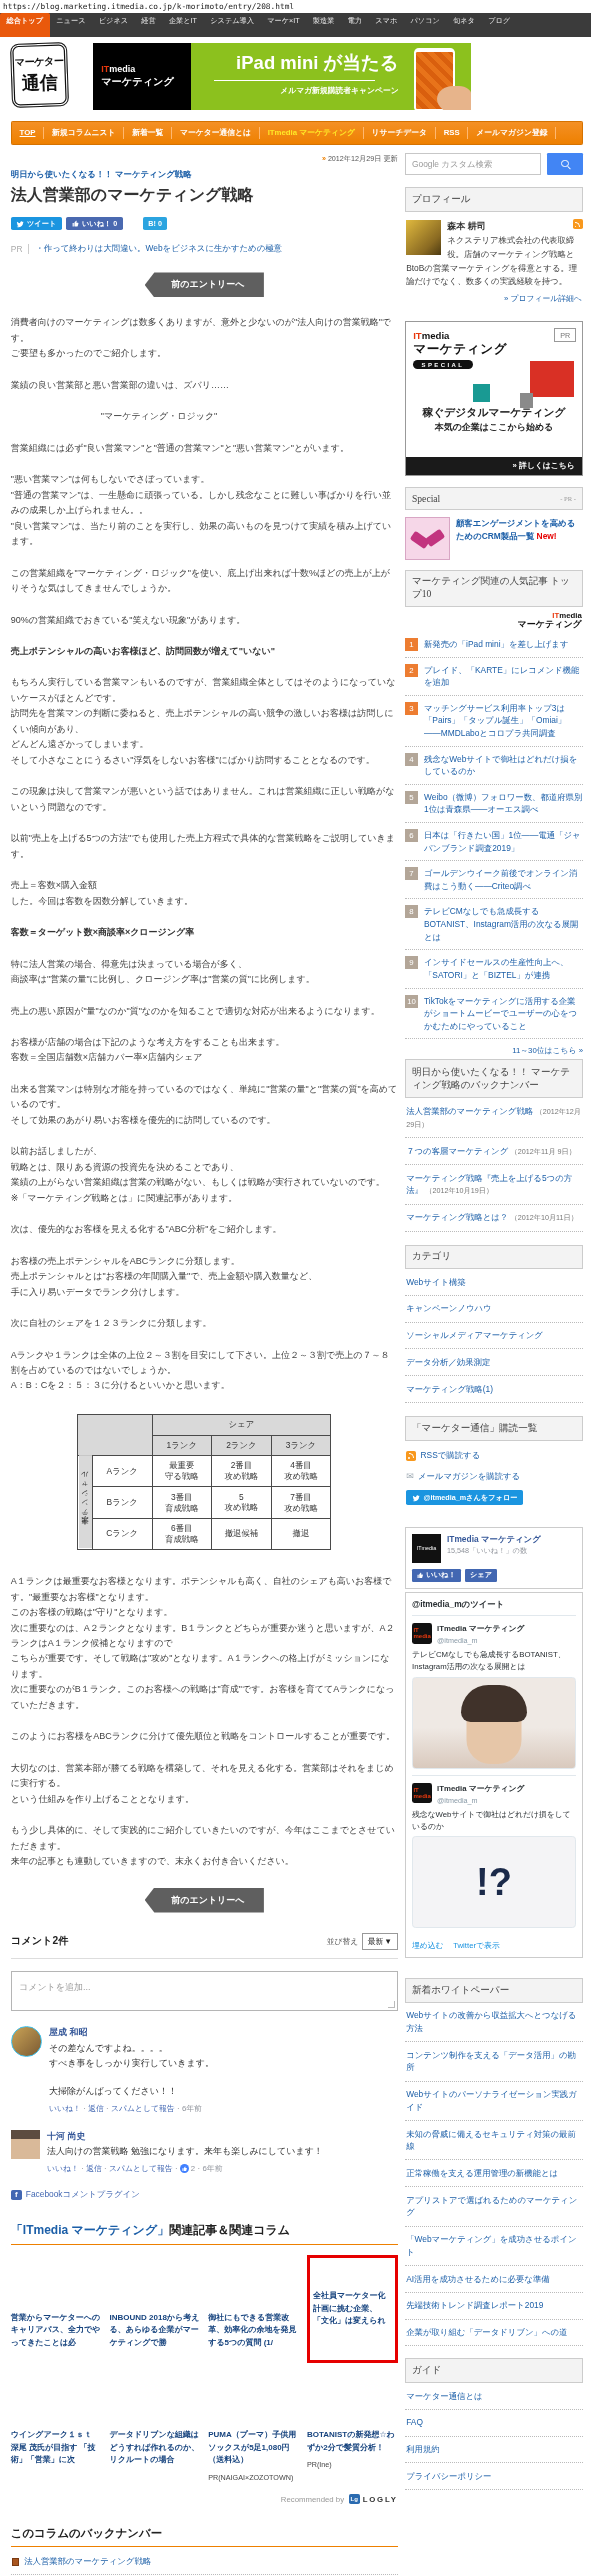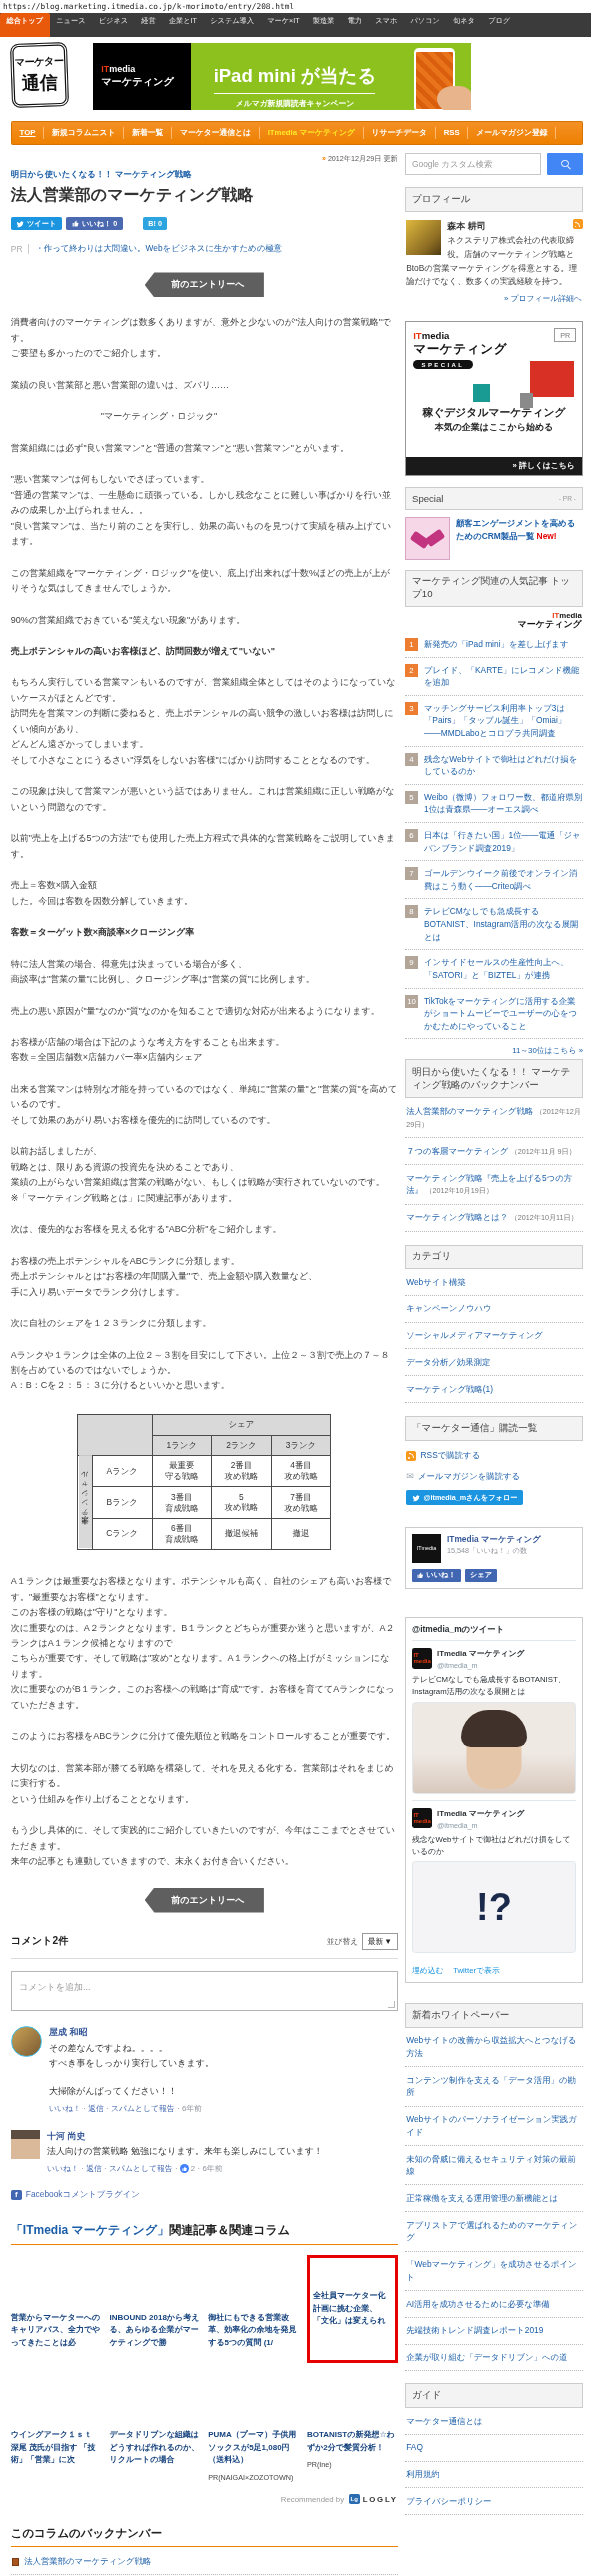--- a/index.html
+++ b/index.html
@@ -13,21 +13,21 @@
   
   .masthead{display:flex;align-items:flex-start;padding:6px 9px 4.8px 10.8px;height:71px;}
   .site-logo{width:55px;height:62px;border:1.8px solid #111;border-radius:8.4px;box-shadow:inset 0 0 0 1.2px #fff,inset 0 0 0 2.4px #111;transform:rotate(-2deg);display:flex;flex-direction:column;align-items:center;justify-content:center;font-family:"DejaVu Serif","Liberation Serif",serif;font-weight:bold;color:#111;}
   .site-logo .l1{font-size:10.2px;letter-spacing:-0.6px;}
   .site-logo .l2{font-size:18px;margin-top:1.2px;}
   .ad-banner{margin-left:25px;width:378px;height:67px;display:flex;background:#8cc11e;overflow:hidden;}
   .ad-brand{width:90px;background:#000;color:#fff;display:flex;flex-direction:column;justify-content:center;padding-left:8.4px;}
   .ad-brand .b1{font-weight:bold;font-size:9px;}
   .ad-brand .b1 .it{color:#e8380d;}
   .ad-brand .b2{font-weight:bold;font-size:10.2px;margin-top:1.2px;}
-  .ad-center{flex:1;color:#fff;text-align:center;padding-top:20px;}
+  .ad-center{flex:1;color:#fff;text-align:right;padding-top:7px;}
   .ad-center .head{font-size:18.5px;font-weight:bold;}
   .ad-center .rule{width:161px;height:1.2px;background:#fff;margin:4.8px auto 3.6px;}
   .ad-center .sub{font-size:7.8px;font-weight:bold;}
   .ad-ipad{width:72px;position:relative;}
   .ipad{position:absolute;right:15.5px;top:4.8px;width:37px;height:57px;background:#fff;border-radius:4.8px;padding:3.6px 2.4px;}
   .ipad .screen{width:100%;height:100%;background:repeating-linear-gradient(45deg,#e8731a 0 4.8px,#d95f0e 4.8px 9.6px);border-radius:1.2px;}
   .hand{position:absolute;right:-1.2px;bottom:-3.6px;width:35px;height:27.5px;background:#e7b48b;border-radius:50% 40% 10% 60%;}
   
   .main-nav{margin:2.4px 9px 0 10.8px;background:linear-gradient(#f49025,#ee8000);border:0.6px solid #d57200;border-radius:1.2px;display:flex;align-items:center;height:21.5px;font-size:7.8px;font-weight:bold;color:#fff;}
   .main-nav .mn-item{padding:0 7.8px;border-right:0.6px solid #ffb870;line-height:12px;cursor:pointer;}
@@ -96,21 +96,21 @@
   .backnumber-title{font-size:11.4px;font-weight:bold;color:#222;border-bottom:1.2px solid #ee8000;padding:18px 0 5.4px;margin-bottom:2.4px;}
   .bn-list .bn-item{display:flex;align-items:center;gap:4.8px;padding:6.6px 1.2px;border-bottom:0.6px dotted #bbb;font-size:8.4px;color:#1c5fa8;cursor:pointer;}
   .bn-sq{width:5.4px;height:6.6px;background:#a8551f;border:0.6px solid #7a3a12;flex:none;}
   
   .search-row{display:flex;margin-bottom:12px;}
   .search-input{flex:1;border:0.6px solid #c7c7c7;height:22px;padding:0 6px;font-size:8.4px;color:#333;box-sizing:border-box;}
   .search-input::placeholder{color:#9a9a9a;}
   .search-btn{width:36px;height:21.5px;background:#4285f4;border:none;border-radius:1.2px;margin-left:6px;position:relative;cursor:pointer;}
   .mag{display:inline-block;width:5.4px;height:5.4px;border:1.2px solid #fff;border-radius:50%;position:relative;top:-1.2px;}
   .mag::after{content:'';position:absolute;width:3.6px;height:1.2px;background:#fff;transform:rotate(45deg);right:-3px;bottom:-1.8px;}
-  .side-box-header{background:#f3f3f3;border:0.6px solid #ccc;padding:4.8px 6px;font-size:9.6px;color:#444;display:flex;justify-content:space-between;align-items:center;}
+  .side-box-header{background:#f3f3f3;border:0.6px solid #ccc;padding:4.8px 6px;font-size:9.6px;color:#444;display:flex;justify-content:space-between;align-items:center;font-family:Liberation Serif, serif;}
   .side-box-header .pr{font-size:6.6px;color:#999;}
   .profile-body{padding:7.2px 1.2px 3.6px;font-size:8.4px;line-height:1.65;position:relative;}
   .p-avatar{float:left;width:35px;height:35px;margin:1.2px 6px 2.4px 0;background:linear-gradient(135deg,#e0b93e,#8a6a22 70%,#4c3a12);}
   .p-name{font-weight:bold;font-size:9px;color:#333;}
   .p-rss{position:absolute;right:0;top:7.2px;}
   .rss-ic{display:inline-block;position:relative;width:10.2px;height:10.2px;background:#f8981d;border-radius:1.8px;}
   .rss-ic::before{content:'';position:absolute;left:1.8px;bottom:1.8px;width:1.8px;height:1.8px;background:#fff;border-radius:50%;}
   .rss-ic::after{content:'';position:absolute;left:2.4px;bottom:2.4px;width:4.2px;height:4.2px;border-top:1.2px solid #fff;border-right:1.2px solid #fff;border-top-right-radius:100%;}
   .p-more{clear:both;text-align:right;font-size:7.8px;color:#1c5fa8;padding:3.6px 0 1.2px;cursor:pointer;}
   .side-ad{border:0.6px solid #999;margin-top:10.8px;height:153px;position:relative;background:#fff;overflow:hidden;}
@@ -147,21 +147,21 @@
   .sub-row{display:flex;align-items:center;gap:4.2px;padding:4.8px 1.2px;font-size:8.4px;color:#1c5fa8;cursor:pointer;}
   .mail-ic{color:#9aa7b0;font-size:9px;}
   .tw-follow{display:inline-flex;align-items:center;gap:3.6px;background:#1b95e0;color:#fff;font-size:7.2px;font-weight:bold;border-radius:1.8px;padding:2.4px 6px;margin:3.6px 0 0 1.2px;cursor:pointer;}
   .fb-box{border:0.6px solid #ccc;margin-top:21.5px;padding:6px;}
   .fb-row{display:flex;gap:6px;}
   .fb-pic{width:29px;height:29px;background:#111;color:#fff;font-size:5.4px;display:flex;align-items:center;justify-content:center;flex:none;}
   .fb-name{color:#365899;font-weight:bold;font-size:8.4px;cursor:pointer;}
   .fb-likes{color:#90949c;font-size:7.2px;margin-top:1.8px;}
   .fb-btns{display:flex;gap:3.6px;margin-top:6px;}
   .fb-btn{display:inline-flex;align-items:center;gap:2.4px;background:#4267b2;color:#fff;font-size:7.2px;font-weight:bold;border-radius:1.2px;padding:1.8px 5.4px;cursor:pointer;}
-  .tw-box{border:0.6px solid #ccc;margin-top:28px;padding:6px;}
+  .tw-box{border:0.6px solid #ccc;margin-top:3px;padding:6px;}
   .tw-head{font-size:8.4px;font-weight:bold;color:#292f33;padding-bottom:4.8px;border-bottom:0.6px solid #e1e8ed;}
   .tweet{padding:6px 0;border-bottom:0.6px solid #e1e8ed;}
   .tw-row{display:flex;gap:4.8px;align-items:center;}
   .tw-avatar{width:20.3px;height:20.3px;background:#111;color:#e8380d;font-weight:bold;font-size:6px;display:flex;align-items:center;justify-content:center;border-radius:2.4px;flex:none;}
   .tw-name{font-size:7.8px;font-weight:bold;color:#292f33;}
   .tw-handle{font-size:7.2px;color:#8899a6;}
   .tw-text{font-size:7.8px;color:#292f33;line-height:1.5;margin:4.2px 0;}
   .tweet-img{border-radius:3.6px;border:0.6px solid #e1e8ed;}
   .tweet-img.photo{height:90px;position:relative;background:linear-gradient(#efe9e4 55%,#d9c9bd);overflow:hidden;}
   .tweet-img.photo::before{content:'';position:absolute;top:15.5px;left:50%;transform:translateX(-50%);width:55px;height:71px;background:#e6c6a8;border-radius:27.5px 27.5px 24px 24px;}

